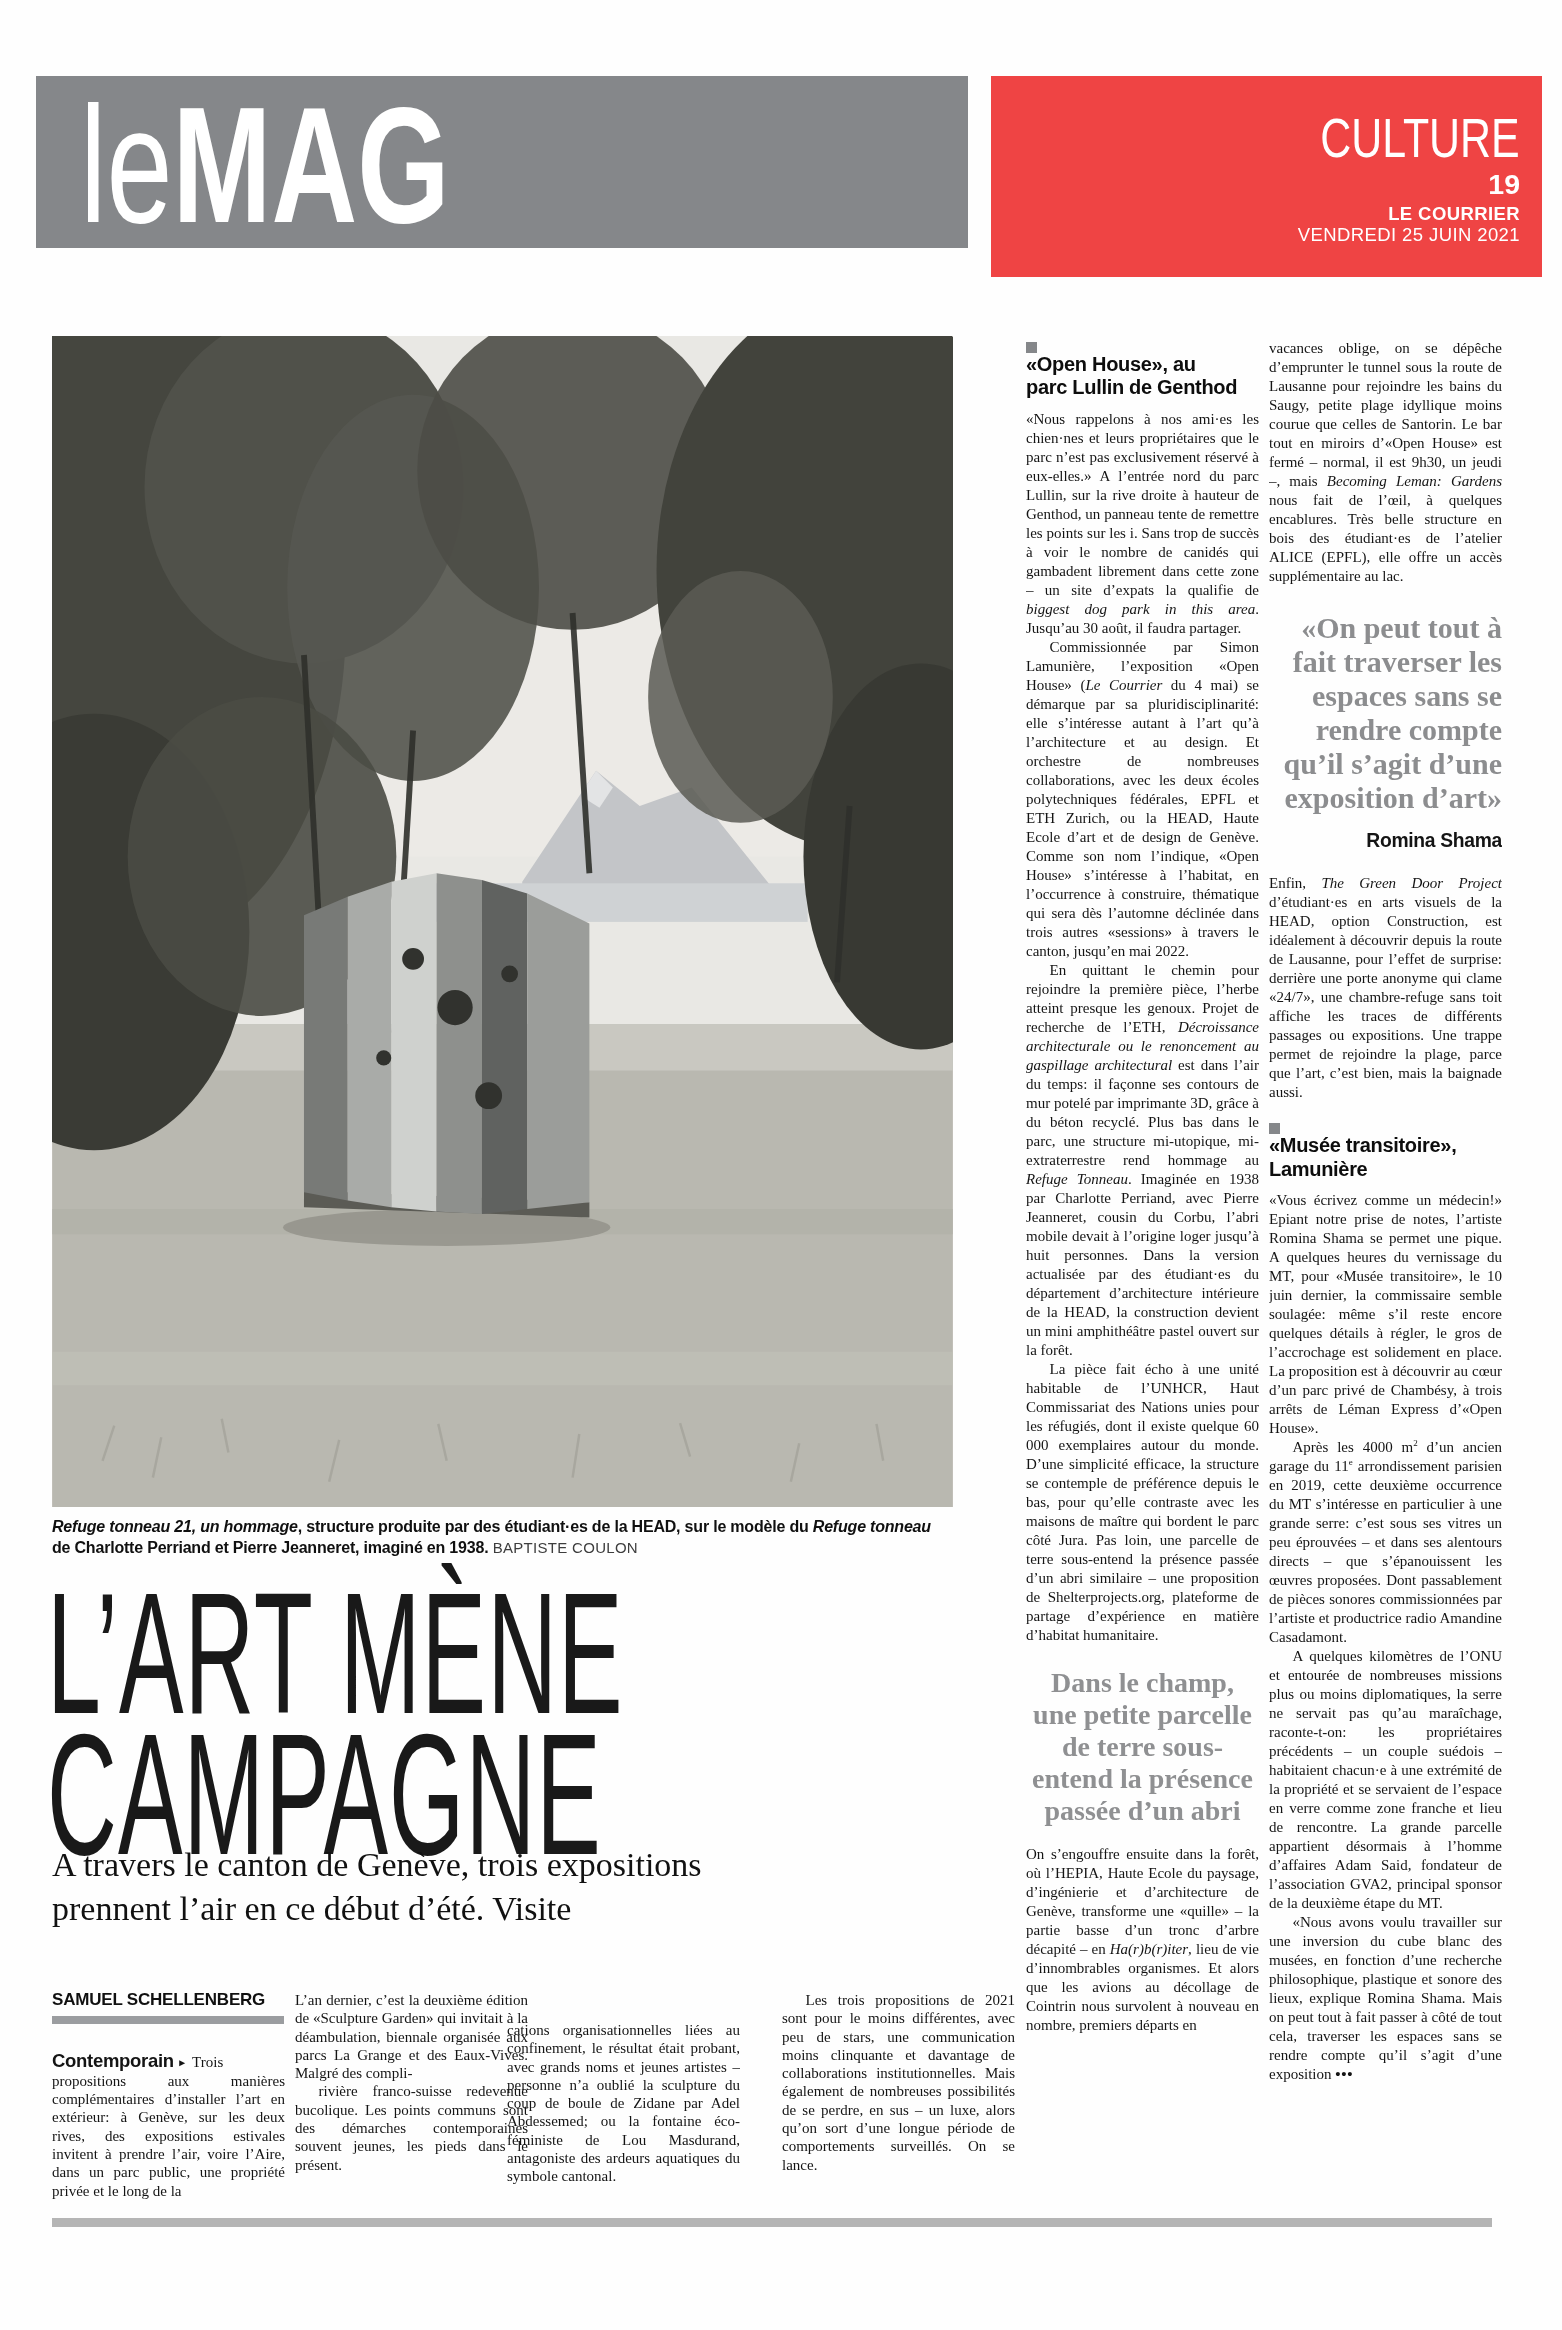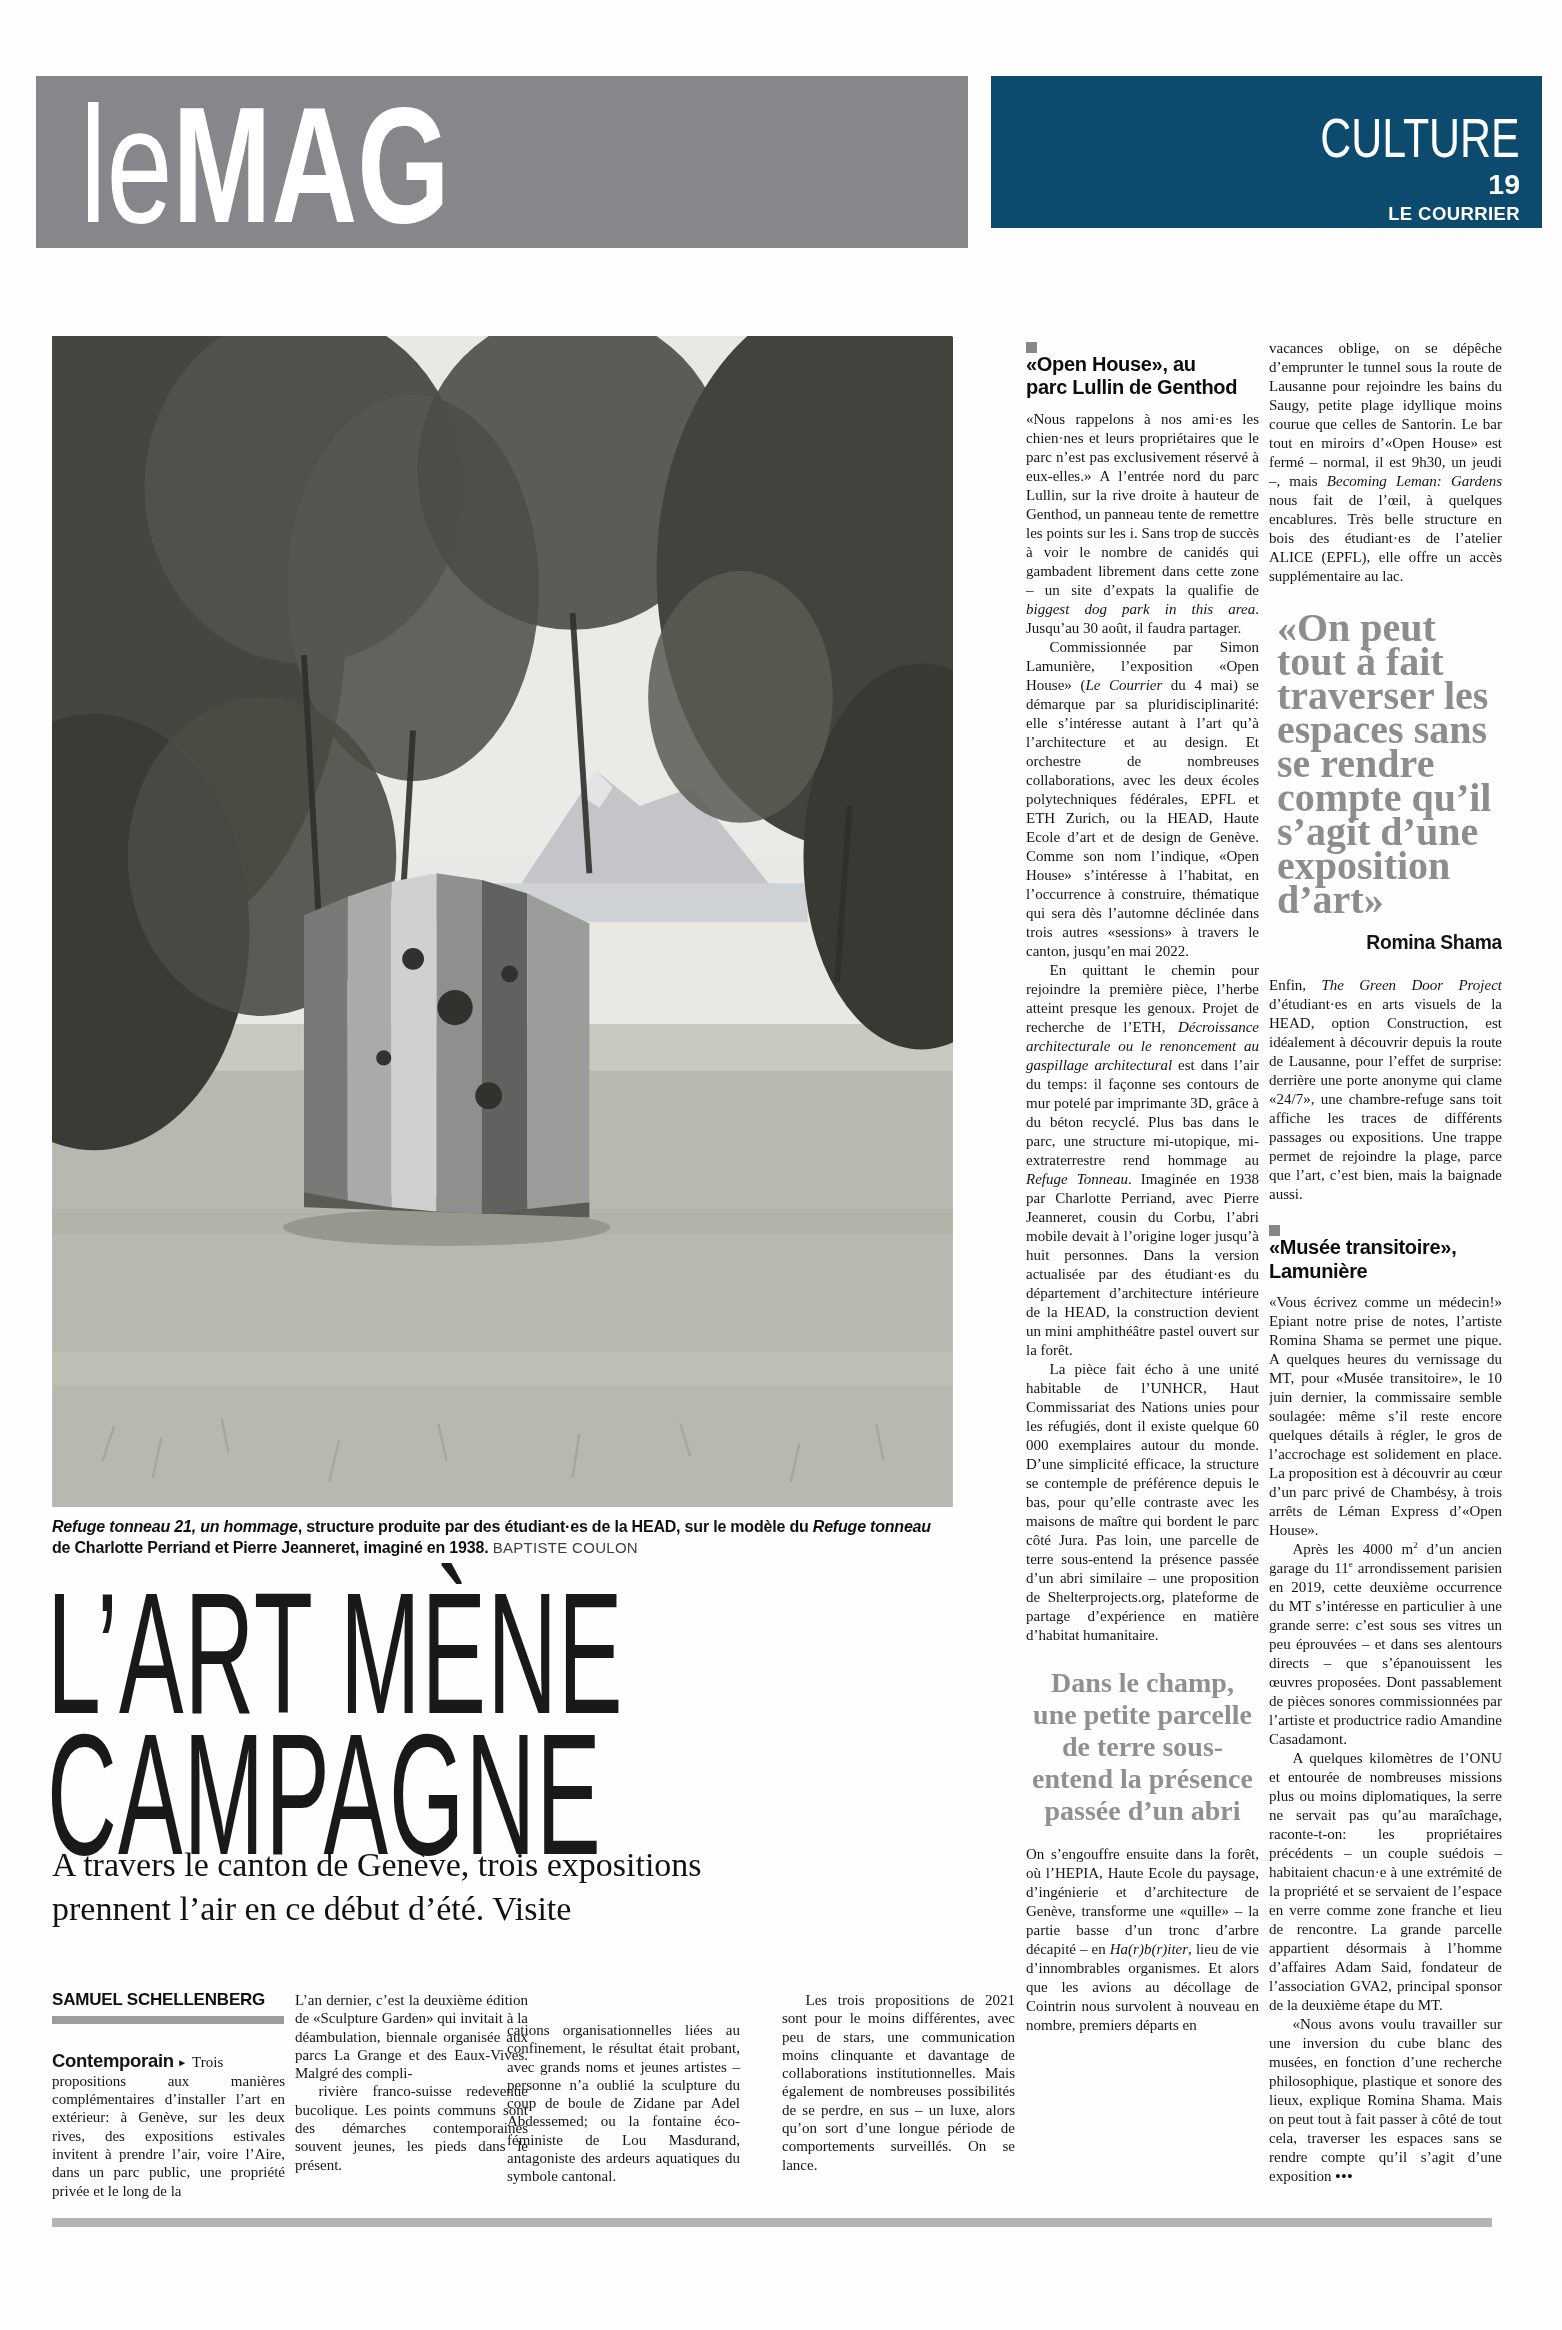--- a/index.html
+++ b/index.html
@@ -5,21 +5,21 @@
   html,body{margin:0;padding:0;}
   body{
     width:1562px;height:2330px;position:relative;background:#fefefe;
     font-family:"Liberation Serif", serif;color:#141414;overflow:hidden;
   }
   
   .mast-left{position:absolute;left:36px;top:76px;width:932px;height:172px;background:#85878a;overflow:hidden;}
   .logo{position:absolute;left:44px;top:6.7px;font-family:"Liberation Sans",sans-serif;font-size:165px;line-height:165px;color:#fff;white-space:nowrap;transform:scaleX(0.72);transform-origin:left top;}
   .logo .lite{font-weight:300;}
   .logo .bold{font-weight:700;}
-  .mast-right{position:absolute;left:991px;top:76px;width:551px;height:152px;background:#0c4a6e;color:#fff;font-family:"Liberation Sans",sans-serif;}
+  .mast-right{position:absolute;left:991px;top:76px;width:551px;height:201px;background:#ef4444;color:#fff;font-family:"Liberation Sans",sans-serif;}
   .mast-right .inner{position:absolute;right:22px;top:0;text-align:right;}
   .m-section{font-size:55px;line-height:55px;font-weight:300;margin-top:35px;transform:scaleX(0.78);transform-origin:right top;white-space:nowrap;}
   .m-page{font-size:28.5px;line-height:32px;font-weight:700;margin-top:1.7px;}
   .m-paper{font-size:18.5px;line-height:21px;font-weight:700;letter-spacing:0.4px;margin-top:3.4px;}
   .m-date{font-size:18.5px;line-height:21px;font-weight:300;letter-spacing:0.4px;}
   
   .photo{position:absolute;left:52px;top:336px;width:901px;height:1171px;margin:0;}
   .caption{position:absolute;left:52px;top:1516px;width:901px;font-family:"Liberation Sans",sans-serif;font-weight:700;font-size:16px;line-height:21px;color:#101010;letter-spacing:-0.2px;}
   .caption .credit{font-weight:400;color:#3d3d3d;font-size:15px;letter-spacing:0.3px;}
   
@@ -35,21 +35,21 @@
   .kicker{font-family:"Liberation Sans",sans-serif;font-weight:700;font-size:18.5px;letter-spacing:-0.3px;}
   .kick-arrow{font-size:10px;vertical-align:1.7px;padding:0 5px 0 3.4px;}
   .ind{text-indent:23.5px;}
   
   .rcol{position:absolute;top:339px;width:233px;height:1857px;overflow:hidden;font-size:15px;line-height:19px;text-align:justify;}
   .rcol p{margin:0;}
   .rcol p + p{text-indent:23.5px;}
   .sect-head{display:flex;margin:0 0 10px 0;font-family:"Liberation Sans",sans-serif;font-weight:700;font-size:20px;line-height:23.5px;letter-spacing:-0.3px;color:#0d0d0d;text-align:left;flex-direction:column;}
   .sect-bar{flex:0 0 11px;width:11px;height:52px;background:#85878a;margin-right:9.2px;margin-top:2.5px;}
   .crosshead{font-weight:700;font-size:28px;line-height:32px;color:#8f9092;margin:22px 0 18.5px 0;text-align:center;text-indent:0 !important;}
-  .pullquote{font-weight:700;font-size:40px;line-height:34px;color:#8c8d8f;margin:25px 0 15px 8px;text-align:left;text-indent:0 !important;}
+  .pullquote{font-weight:700;font-size:30px;line-height:34px;color:#8c8d8f;margin:25px 0 15px 1px;text-align:right;text-indent:0 !important;}
   .attribution{font-family:"Liberation Sans",sans-serif;font-weight:700;font-size:19.3px;line-height:22px;letter-spacing:-0.3px;text-align:right;margin:0 0 22px 0;text-indent:0 !important;}
   .musee-gap{height:18.5px;}
   sup{font-size:.6em;line-height:0;vertical-align:super;}
   .end-mark{font-weight:700;letter-spacing:0.8px;white-space:nowrap;}
   
   .bottom-rule{position:absolute;left:52px;top:2218px;width:1440px;height:9.2px;background:#b5b5b5;}
 </style>
 </head>
 <body>
 

